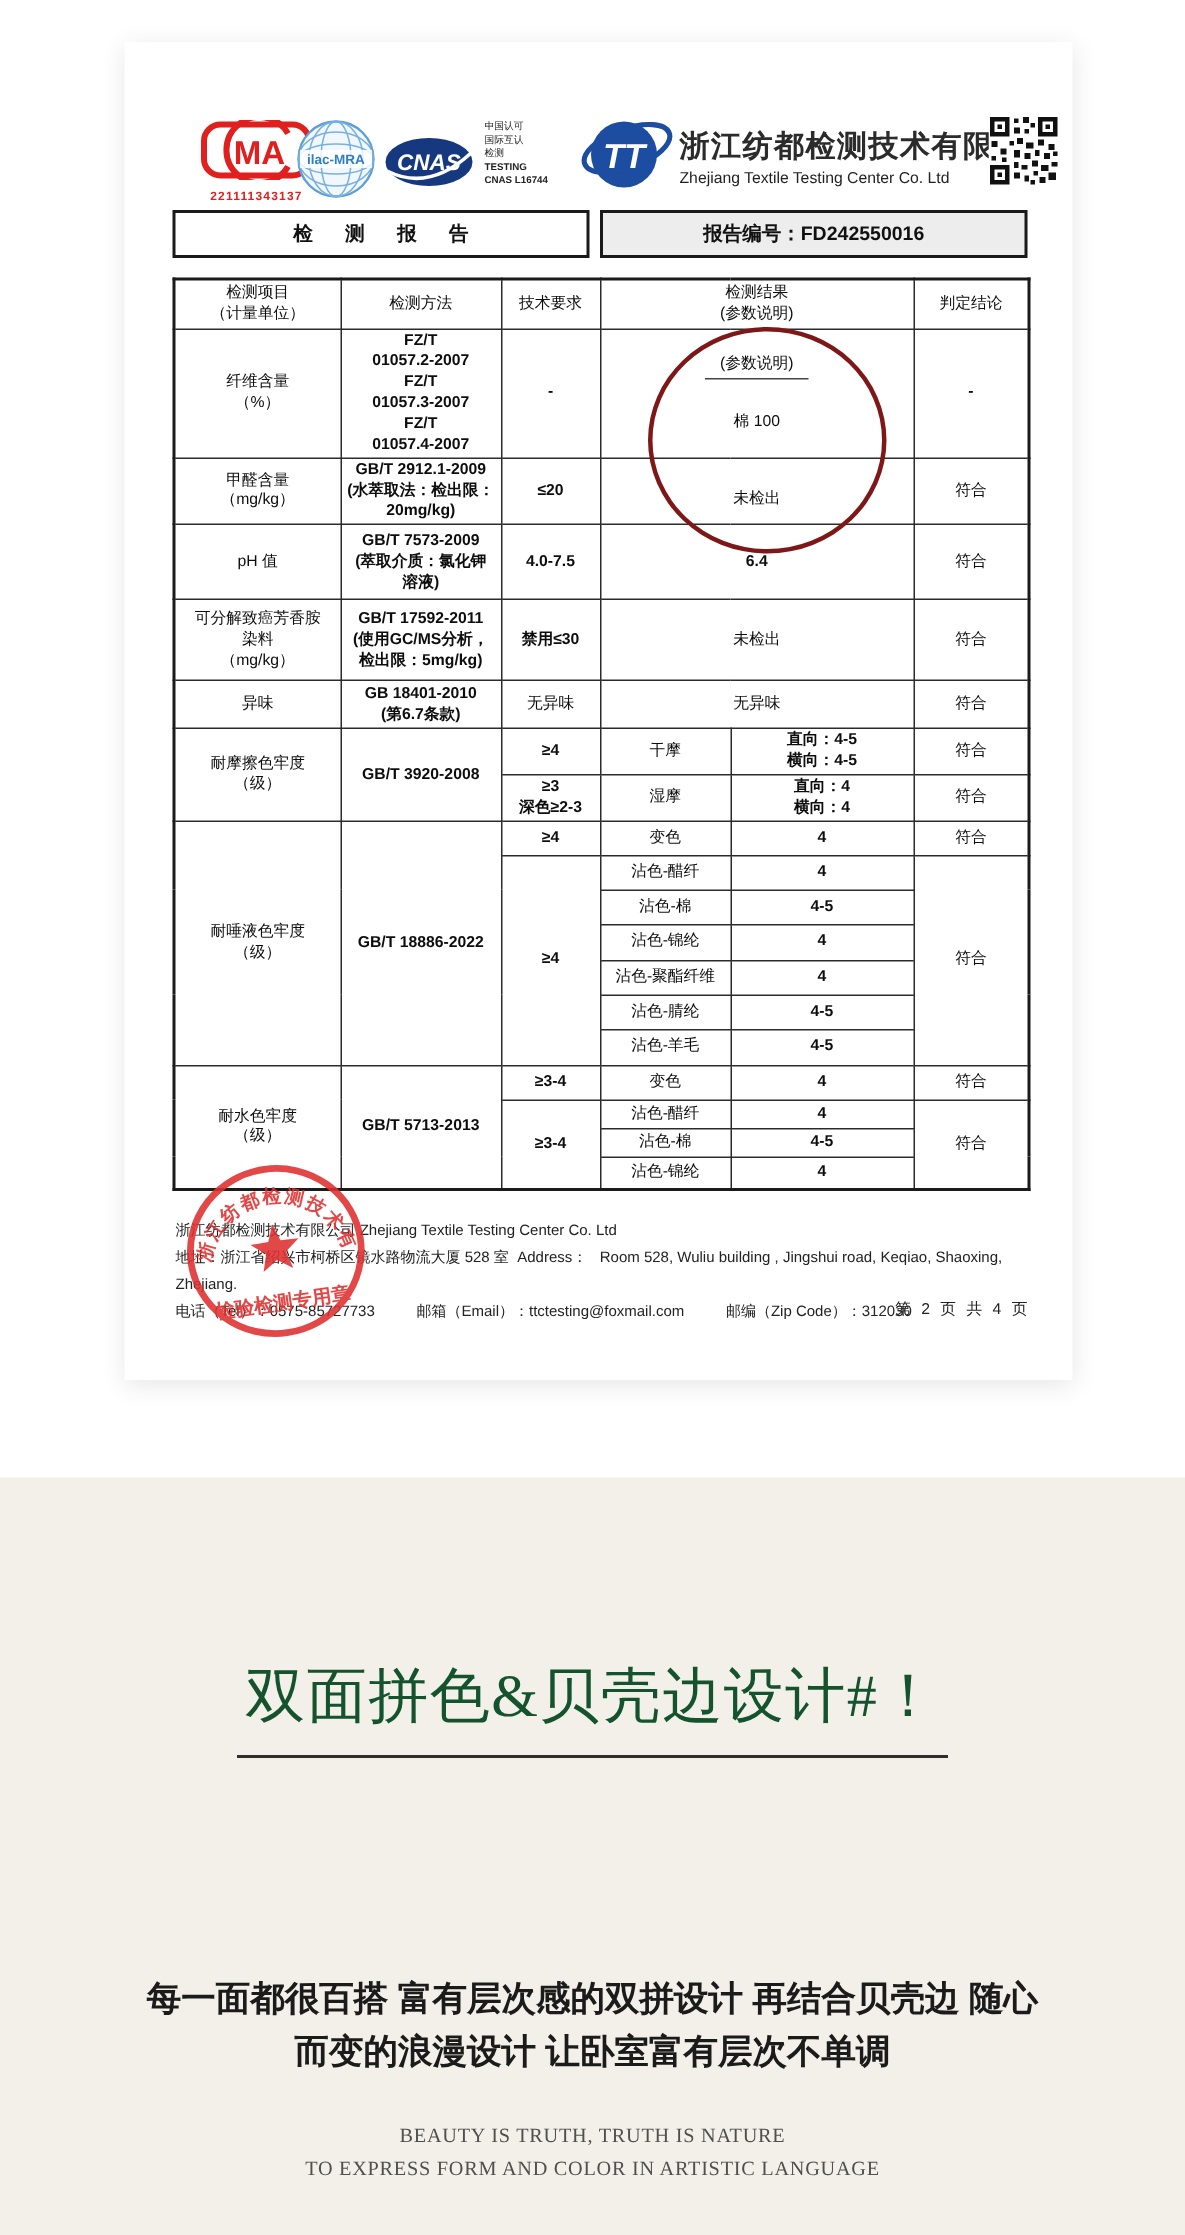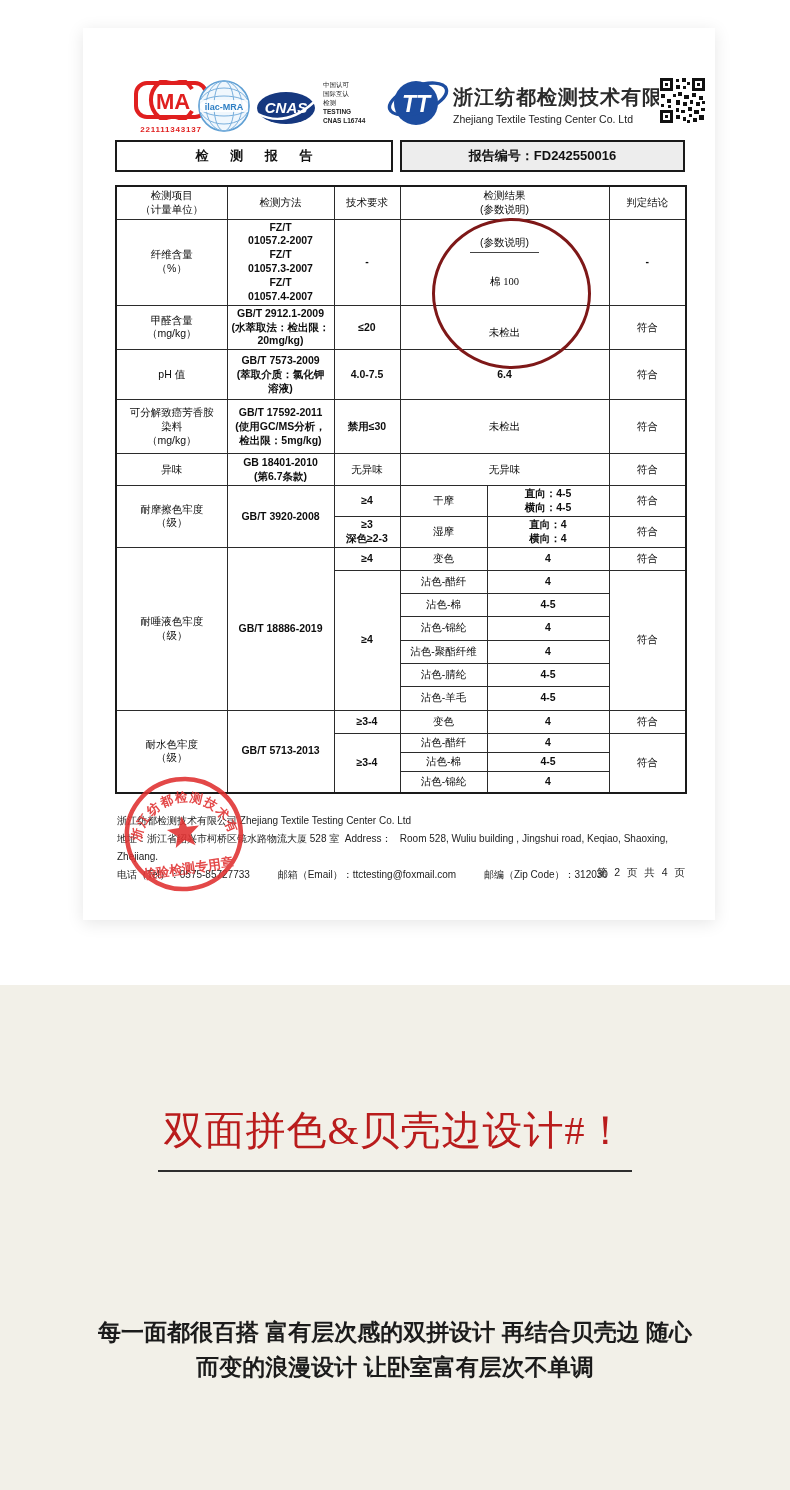--- a/index.html
+++ b/index.html
@@ -30,35 +30,35 @@
   
   .rtable{border-collapse:collapse;table-layout:fixed;width:570px;border:2px solid #1a1a1a;}
   .rtable td,.rtable th{border:1px solid #2b2b2b;text-align:center;vertical-align:middle;
      padding:1px 2px;font-size:10.5px;line-height:1.32;font-weight:400;color:#0d0d0d;overflow:hidden;}
   .rtable .b{font-weight:700;}
   .vbot{vertical-align:bottom;}
   .vbot .drop{position:relative;top:5px;}
   .vtop{vertical-align:top;margin-left:44px;}
   .note-cell{vertical-align:top;padding-top:0;}
   .note-inner{display:inline-block;border-bottom:1px solid #444;padding:1px 10px 2px;font-size:10.5px;}
-  .fiber-val{margin-top:22px;font-family:Liberation Serif, serif;}
+  .fiber-val{margin-top:22px;}
 
   
   .circle-anno{position:absolute;left:349px;top:190px;width:153px;height:145px;
      border:3px solid #7e1818;border-radius:50%;pointer-events:none;}
 
   
   .footer-lines{position:absolute;left:34px;top:784px;width:560px;font-size:10px;line-height:18px;color:#222;}
   .page-info{position:absolute;right:28px;top:838px;font-size:10.5px;color:#222;letter-spacing:2px;}
   .stamp{position:absolute;left:38px;top:746px;width:126px;height:122px;opacity:.88;transform:rotate(-8deg);z-index:3;}
 
   
   .promo{position:absolute;left:0;top:985px;width:790px;height:505px;background:#f2f0e8;text-align:center;}
   .promo-title{display:inline-block;margin-top:118px;font-family:"Liberation Serif","DejaVu Serif",serif;
-     font-size:40px;color:#b91c1c;letter-spacing:1px;border-bottom:2px solid #2e2e2e;padding:0 5px 12px;}
+     font-size:40px;color:#14532d;letter-spacing:1px;border-bottom:2px solid #2e2e2e;padding:0 5px 12px;}
   .promo-desc{position:absolute;left:0;top:330px;width:790px;font-size:23px;font-weight:700;
      line-height:35px;color:#1b1b1b;}
   .promo-en{position:absolute;left:0;top:428px;width:790px;font-family:"Liberation Serif","DejaVu Serif",serif;
      font-size:13.5px;line-height:22px;color:#4f4f4f;letter-spacing:.5px;}
 </style>
 </head>
 <body>
 
 <div class="canvas">
 
@@ -256,21 +256,21 @@
           <td class="pre b">≥3
 深色≥2-3</td>
           <td>湿摩</td>
           <td class="pre b">直向：4
 横向：4</td>
           <td>符合</td>
         </tr>
         <tr style="height:23px">
           <td class="pre" rowspan="7">耐唾液色牢度
 （级）</td>
-          <td class="b" rowspan="7">GB/T 18886-2019</td>
+          <td class="b" rowspan="7">GB/T 18886-2022</td>
           <td class="b">≥4</td>
           <td>变色</td>
           <td class="b">4</td>
           <td>符合</td>
         </tr>
         <tr style="height:23px">
           <td class="b" rowspan="6">≥4</td>
           <td>沾色-醋纤</td>
           <td class="b">4</td>
           <td rowspan="6">符合</td>
@@ -343,15 +343,19 @@
       </svg>
     </div>
   </div>
 
   <div class="promo">
     <div class="promo-title">双面拼色&amp;贝壳边设计#！</div>
     <div class="promo-desc">
       <div>每一面都很百搭 富有层次感的双拼设计 再结合贝壳边 随心</div>
       <div>而变的浪漫设计 让卧室富有层次不单调</div>
     </div>
+    <div class="promo-en">
+      <div>BEAUTY IS TRUTH, TRUTH IS NATURE</div>
+      <div>TO EXPRESS FORM AND COLOR IN ARTISTIC LANGUAGE</div>
+    </div>
   </div>
 
 </div>
 
 </body></html>

